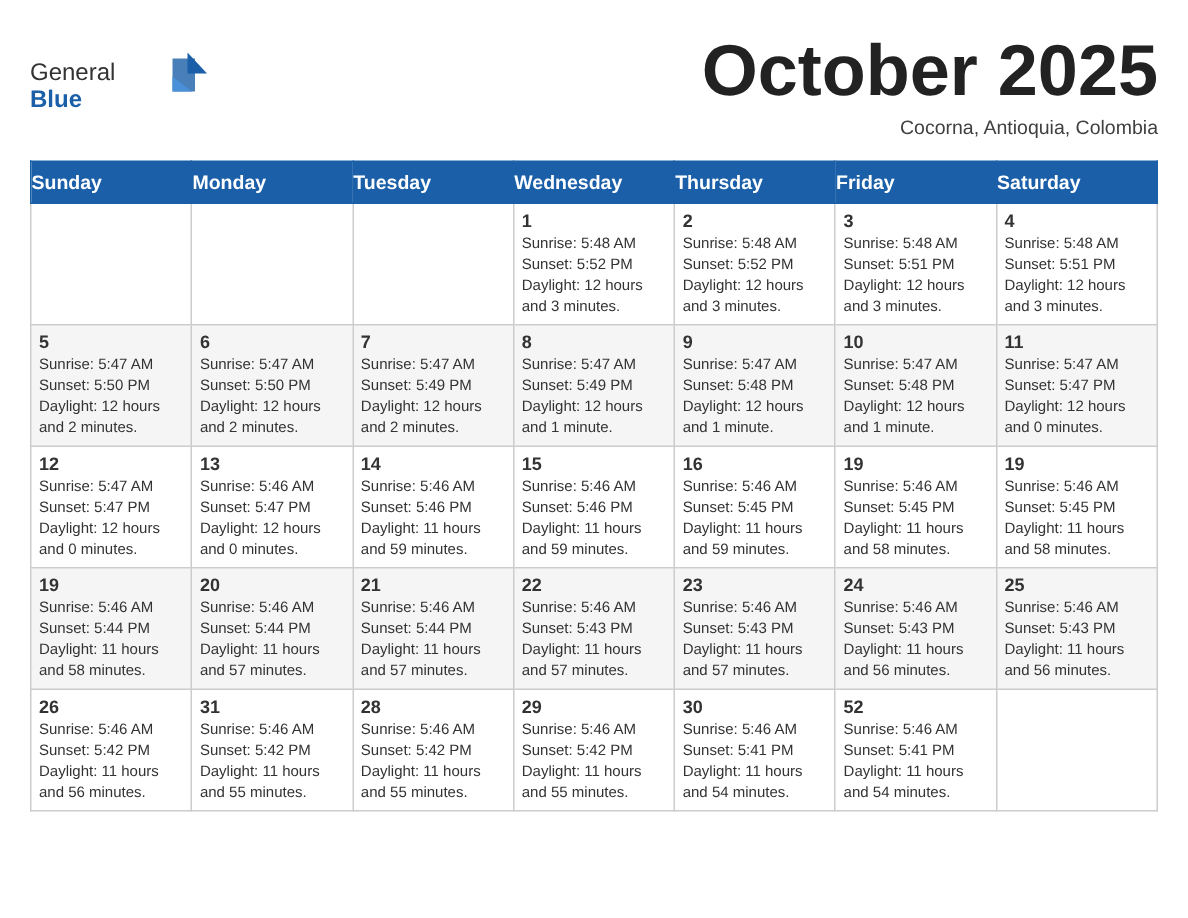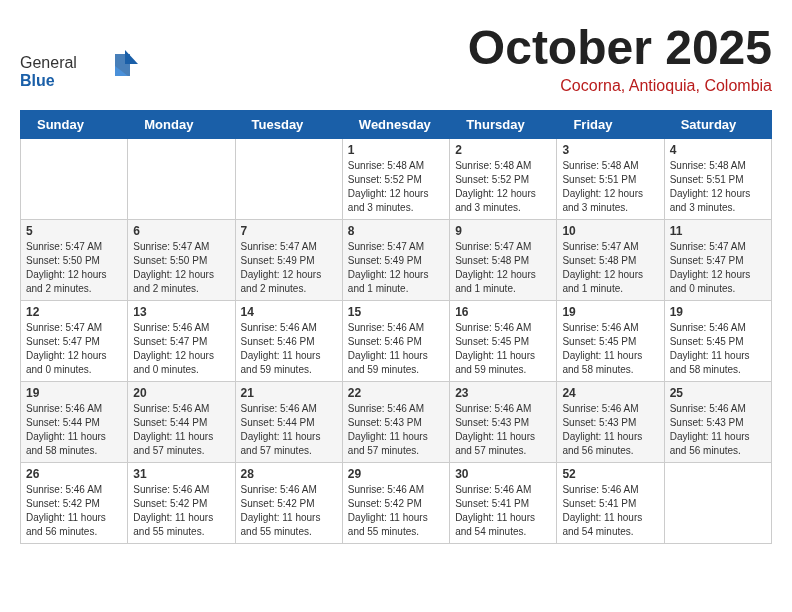--- a/index.html
+++ b/index.html
@@ -6,51 +6,51 @@
     body {
       font-family: Arial, sans-serif;
       background: #fff;
       width: 792px;
       min-height: 612px;
       padding: 20px;
     }
     .header {
       display: flex;
       justify-content: space-between;
-      align-items: flex-end;
+      align-items: center;
       margin-bottom: 15px;
     }
     .logo {
       display: flex;
       align-items: center;
     }
     .title-block {
       text-align: right;
     }
     .month-title {
       font-size: 48px;
       font-weight: bold;
       color: #222;
     }
     .location-title {
-      font-size: 16px;
-      color: #b91c1c;
+      font-size: 13px;
+      color: #404040;
       margin-top: 2px;
     }
     .calendar {
       width: 100%;
       border-collapse: collapse;
       border: 1px solid #ccc;
     }
     .calendar th {
       background-color: #1a5fa8;
       color: #fff;
       font-size: 13px;
       font-weight: bold;
-      padding: 6px 16px;
+      padding: 6px 0;
       text-align: left;
       border: 1px solid #1a5fa8;
     }
     .calendar td {
       vertical-align: top;
       border: 1px solid #ccc;
       padding: 4px 5px;
       width: 107px;
       min-height: 80px;
       font-size: 10.5px;

